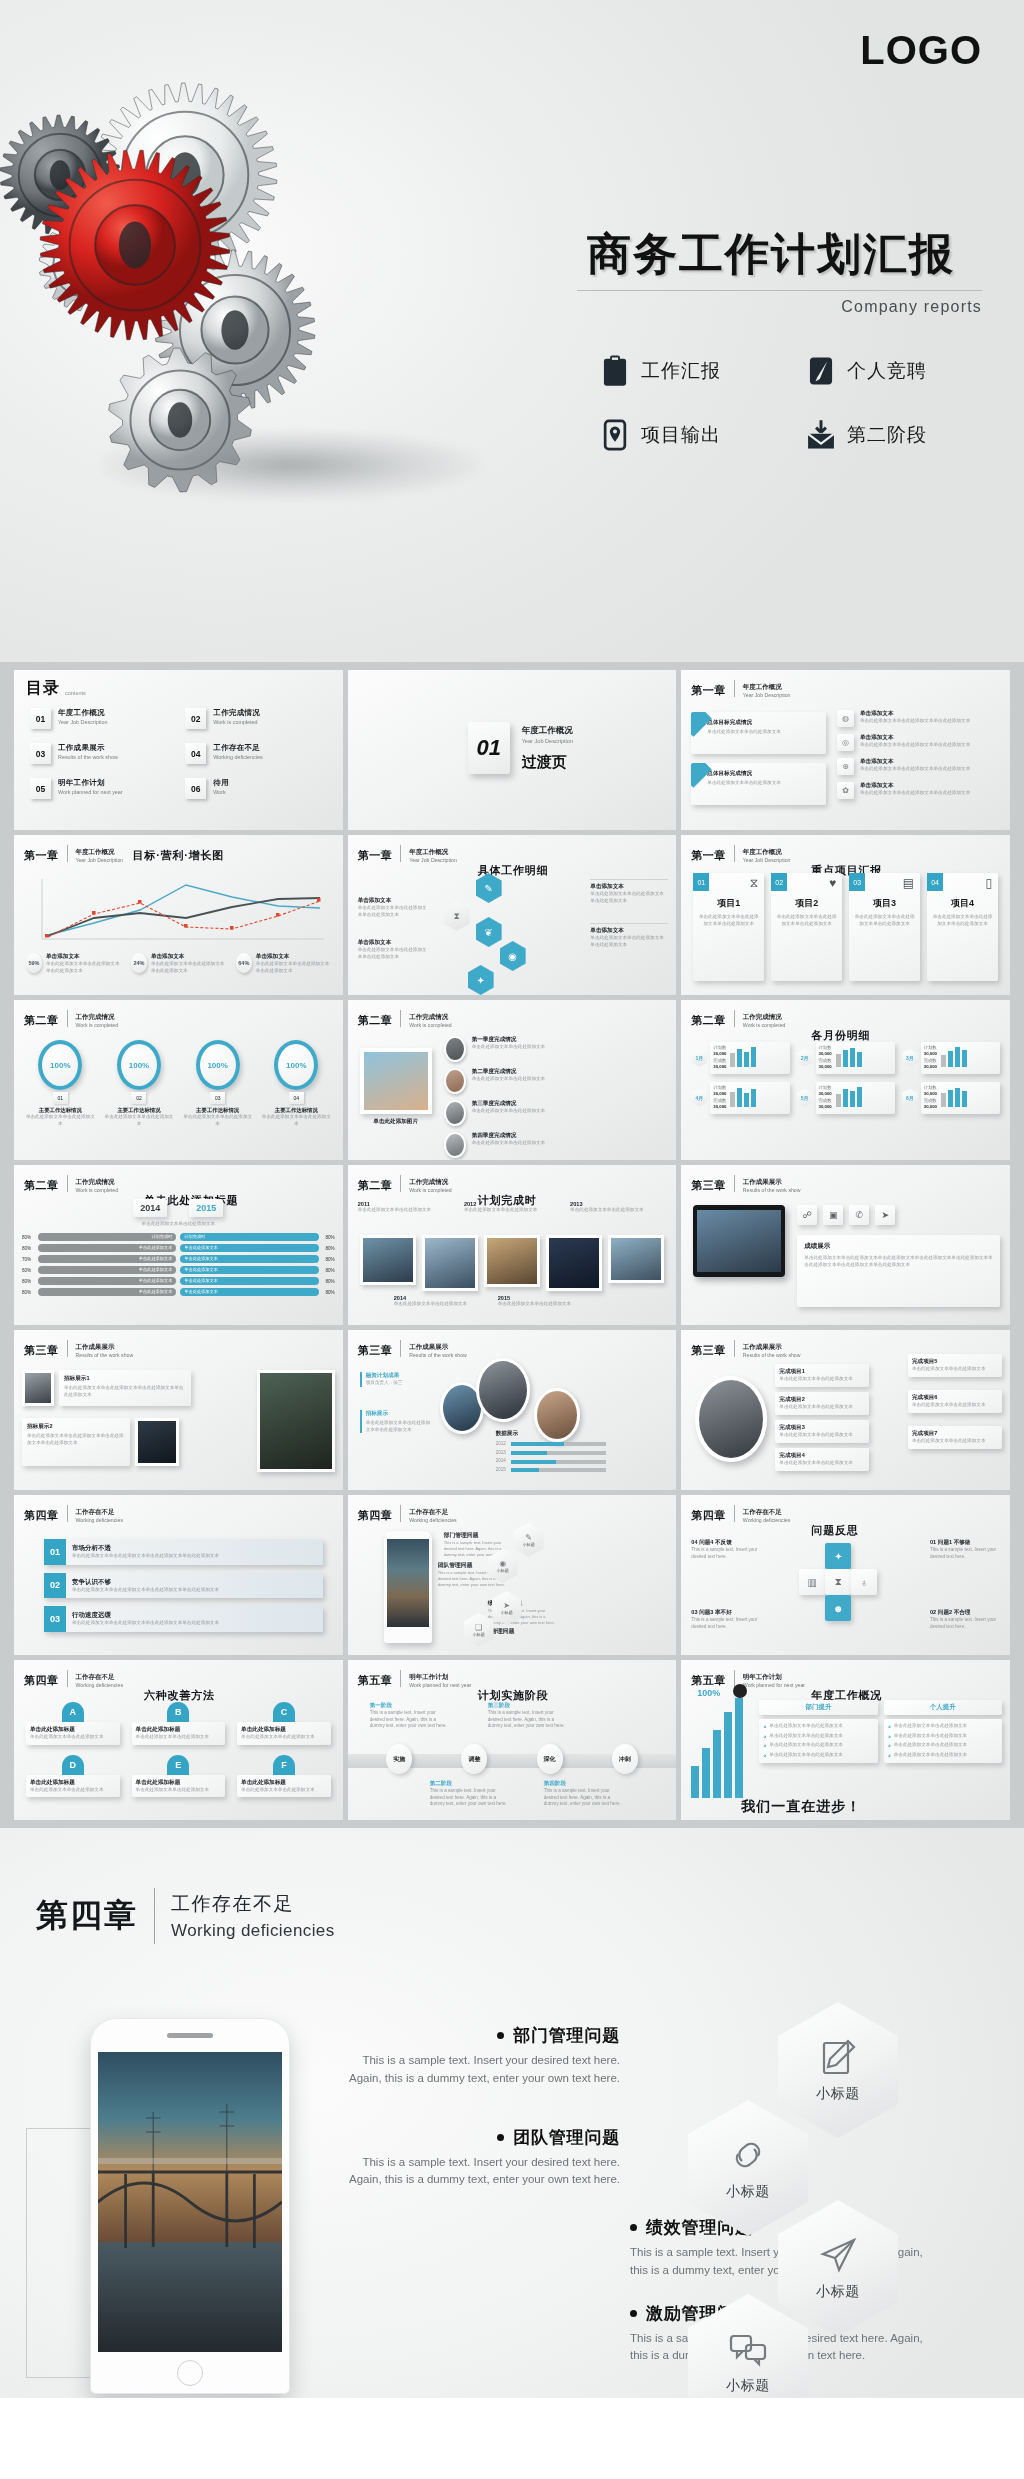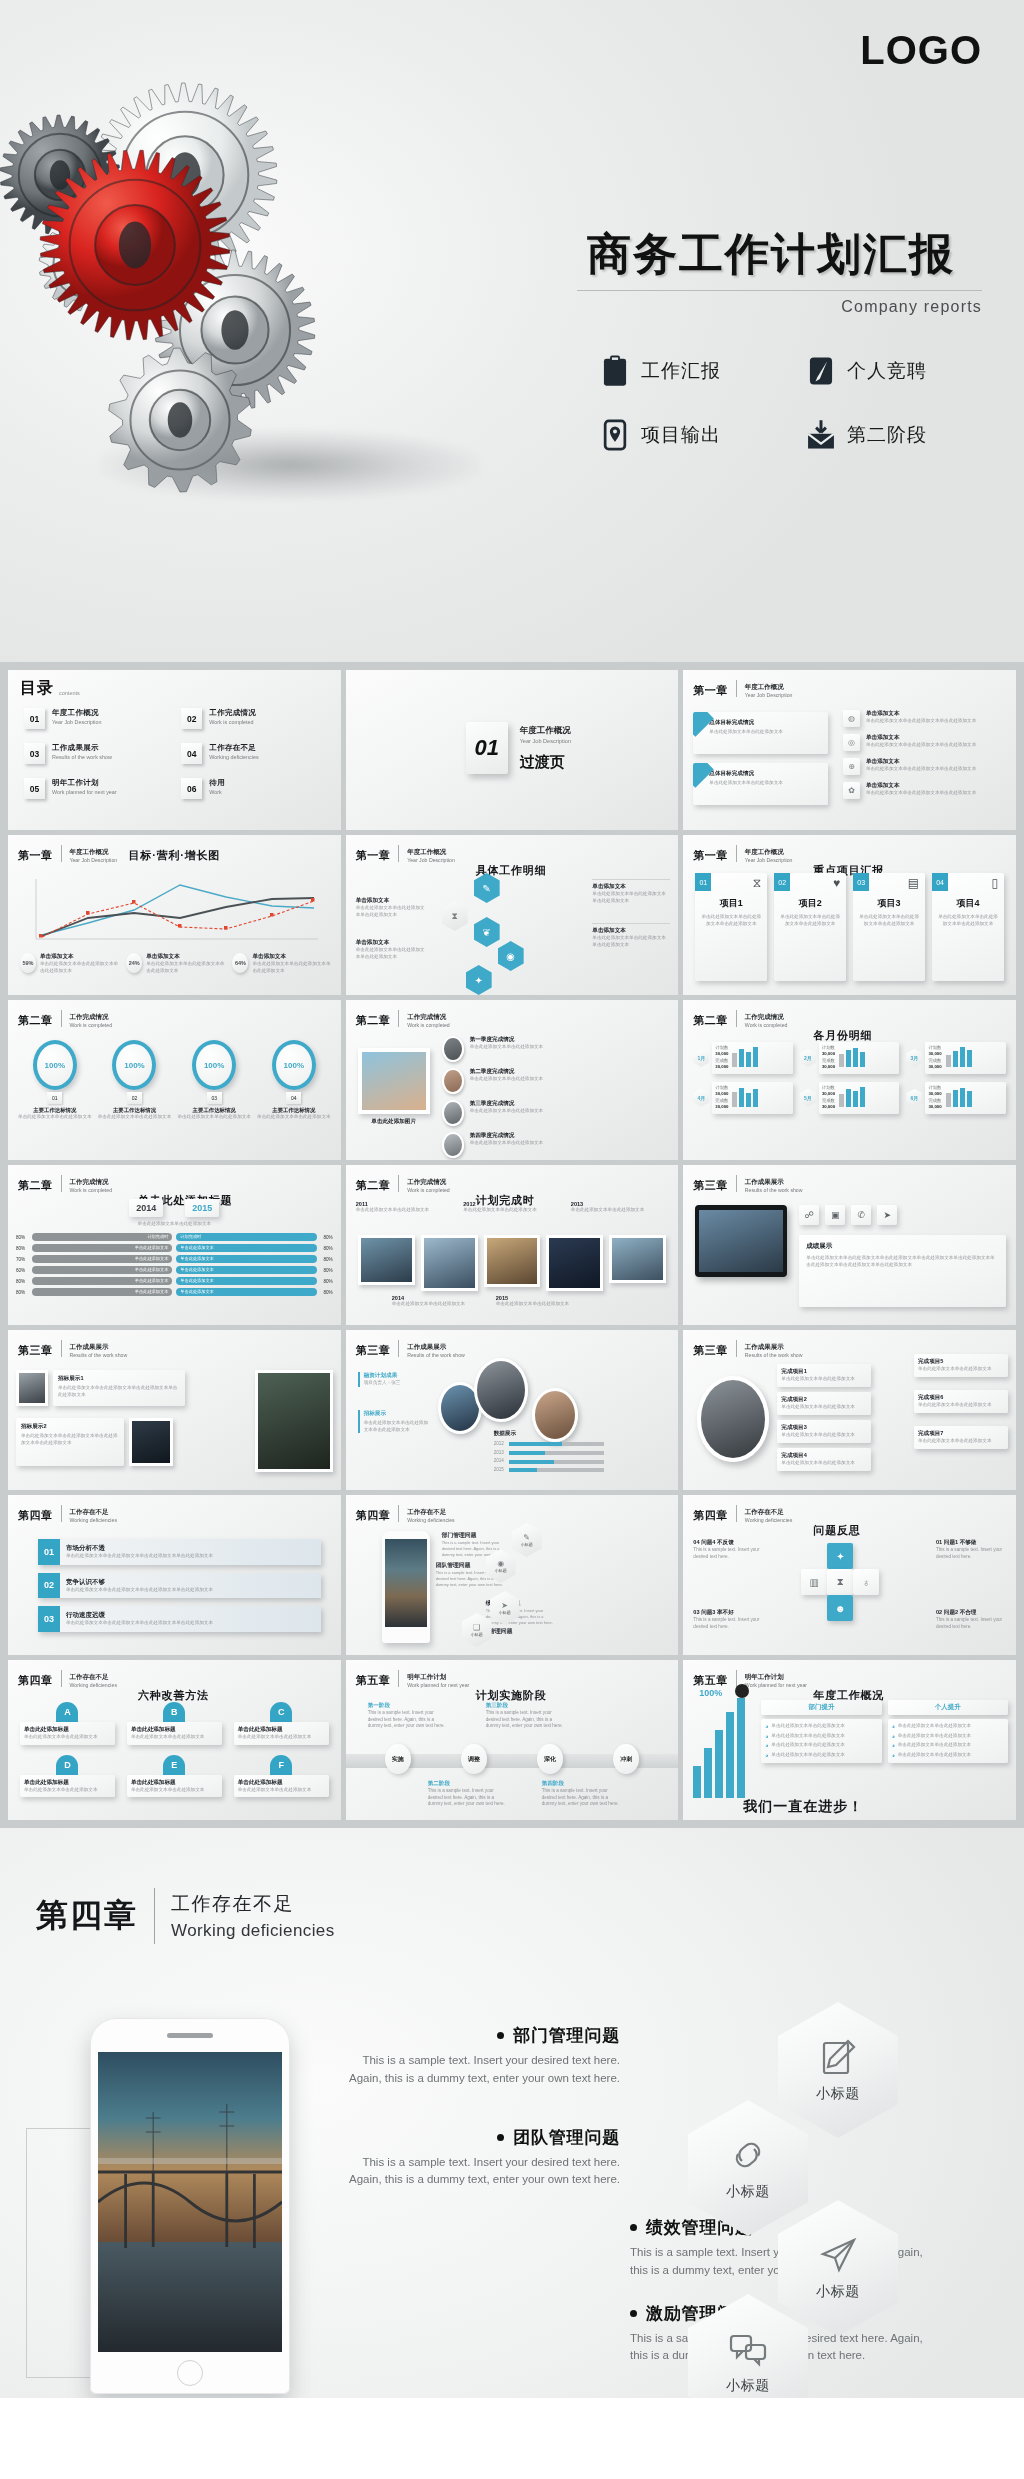--- a/index.html
+++ b/index.html
@@ -65,21 +65,21 @@
   
   .grid-wrap {
     width: 1024px;
     background: #c8cccd;
     padding: 8px 0 8px 0;
   }
   .grid {
     display: grid;
     grid-template-columns: repeat(3, 1fr);
     gap: 5px;
-    padding: 0 8px;
+    padding: 0 14px;
   }
   .thumb {
     position: relative;
     height: 160px;
     background: linear-gradient(150deg, #fcfcfc 0%, #f2f3f3 45%, #e4e6e6 100%);
     overflow: hidden;
   }
   .t-hd { position: absolute; left: 10px; top: 10px; display: flex; align-items: flex-end; gap: 6px; }
   .t-ch { font-size: 11px; font-weight: 700; color: #15181a; letter-spacing: 0.5px; }
   .t-bar { width: 1px; height: 17px; background: #a9adad; margin: 0 2px 1px 2px; }

